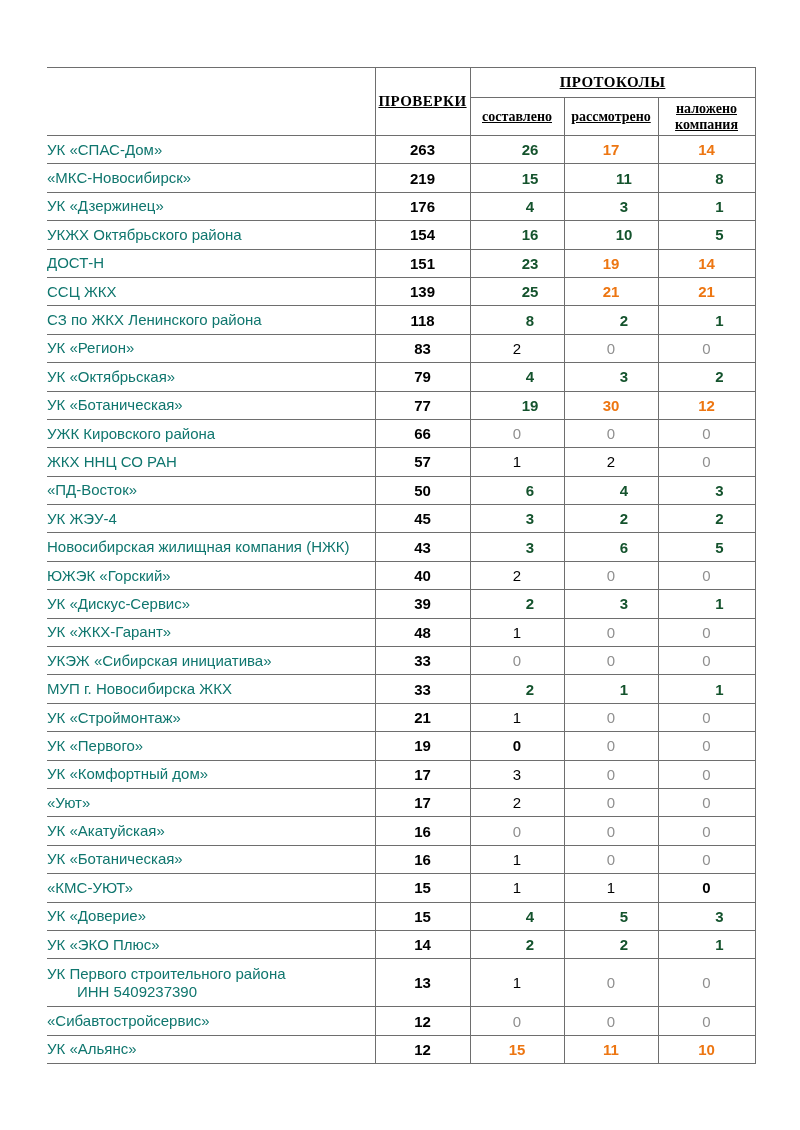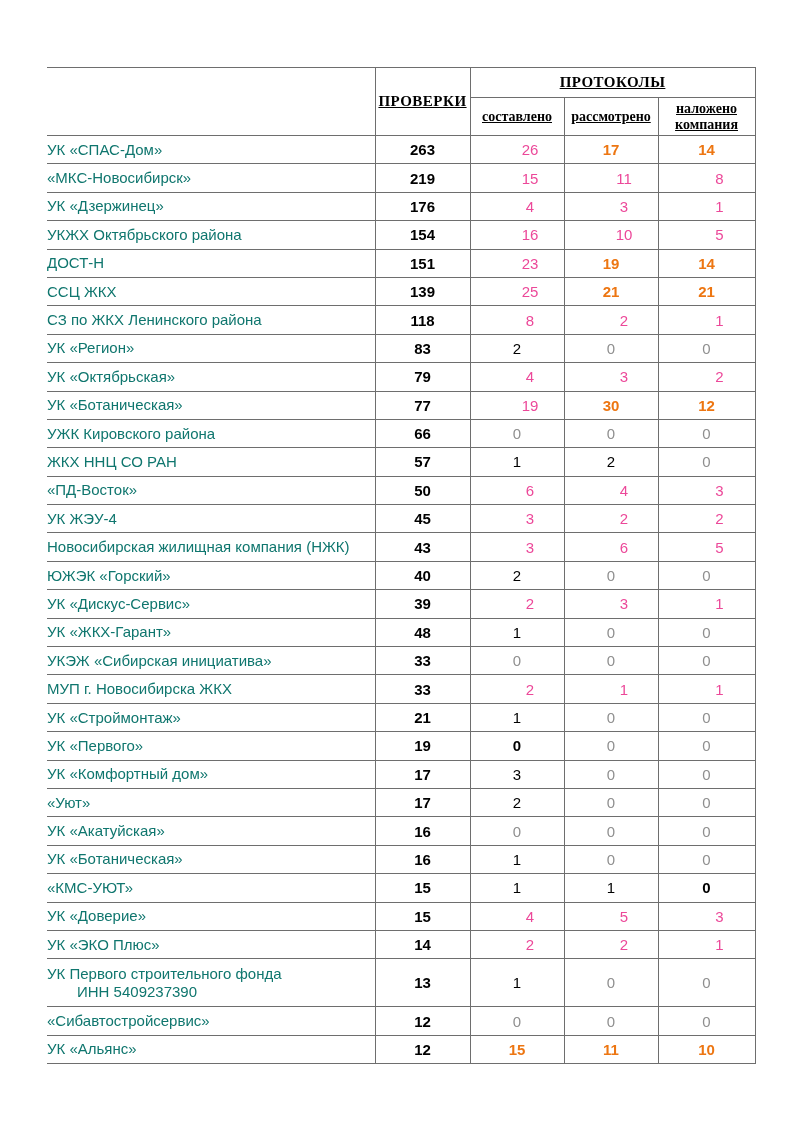--- a/index.html
+++ b/index.html
@@ -62,21 +62,21 @@
     font-weight: bold;
     color: #000;
     margin-top: 32px;
   }
   td.proto {
     text-align: center;
     vertical-align: middle;
     font-size: 15px;
     color: #000;
   }
-  td.proto.c-blue   { color: #ec4899; font-weight: normal; padding-left: 26px; }
+  td.proto.c-blue   { color: #14532d; font-weight: bold; padding-left: 26px; }
   td.proto.c-orange { color: #ed7612; font-weight: bold; }
   td.proto.c-gray   { color: #8f8f8f; font-weight: normal; }
   td.proto.c-black  { color: #000000; font-weight: normal; }
   td.proto.c-blackbold { color: #000000; font-weight: bold; }
 </style>
 </head>
 <body>
 
 <div class="page">
   <table class="report">
@@ -414,21 +414,21 @@
 
       </td>
       <td class="num">14</td>
       <td class="proto c-blue">2</td>
       <td class="proto c-blue">2</td>
       <td class="proto c-blue">1</td>
     </tr>
 
     <tr class="tall">
       <td class="name no-left">
-        <div class="name-line1">УК Первого строительного фонда</div>
+        <div class="name-line1">УК Первого строительного района</div>
         <div class="name-line2">ИНН 5409237390</div>
       </td>
       <td class="num">13</td>
       <td class="proto c-black">1</td>
       <td class="proto c-gray">0</td>
       <td class="proto c-gray">0</td>
     </tr>
 
     <tr>
       <td class="name no-left">

